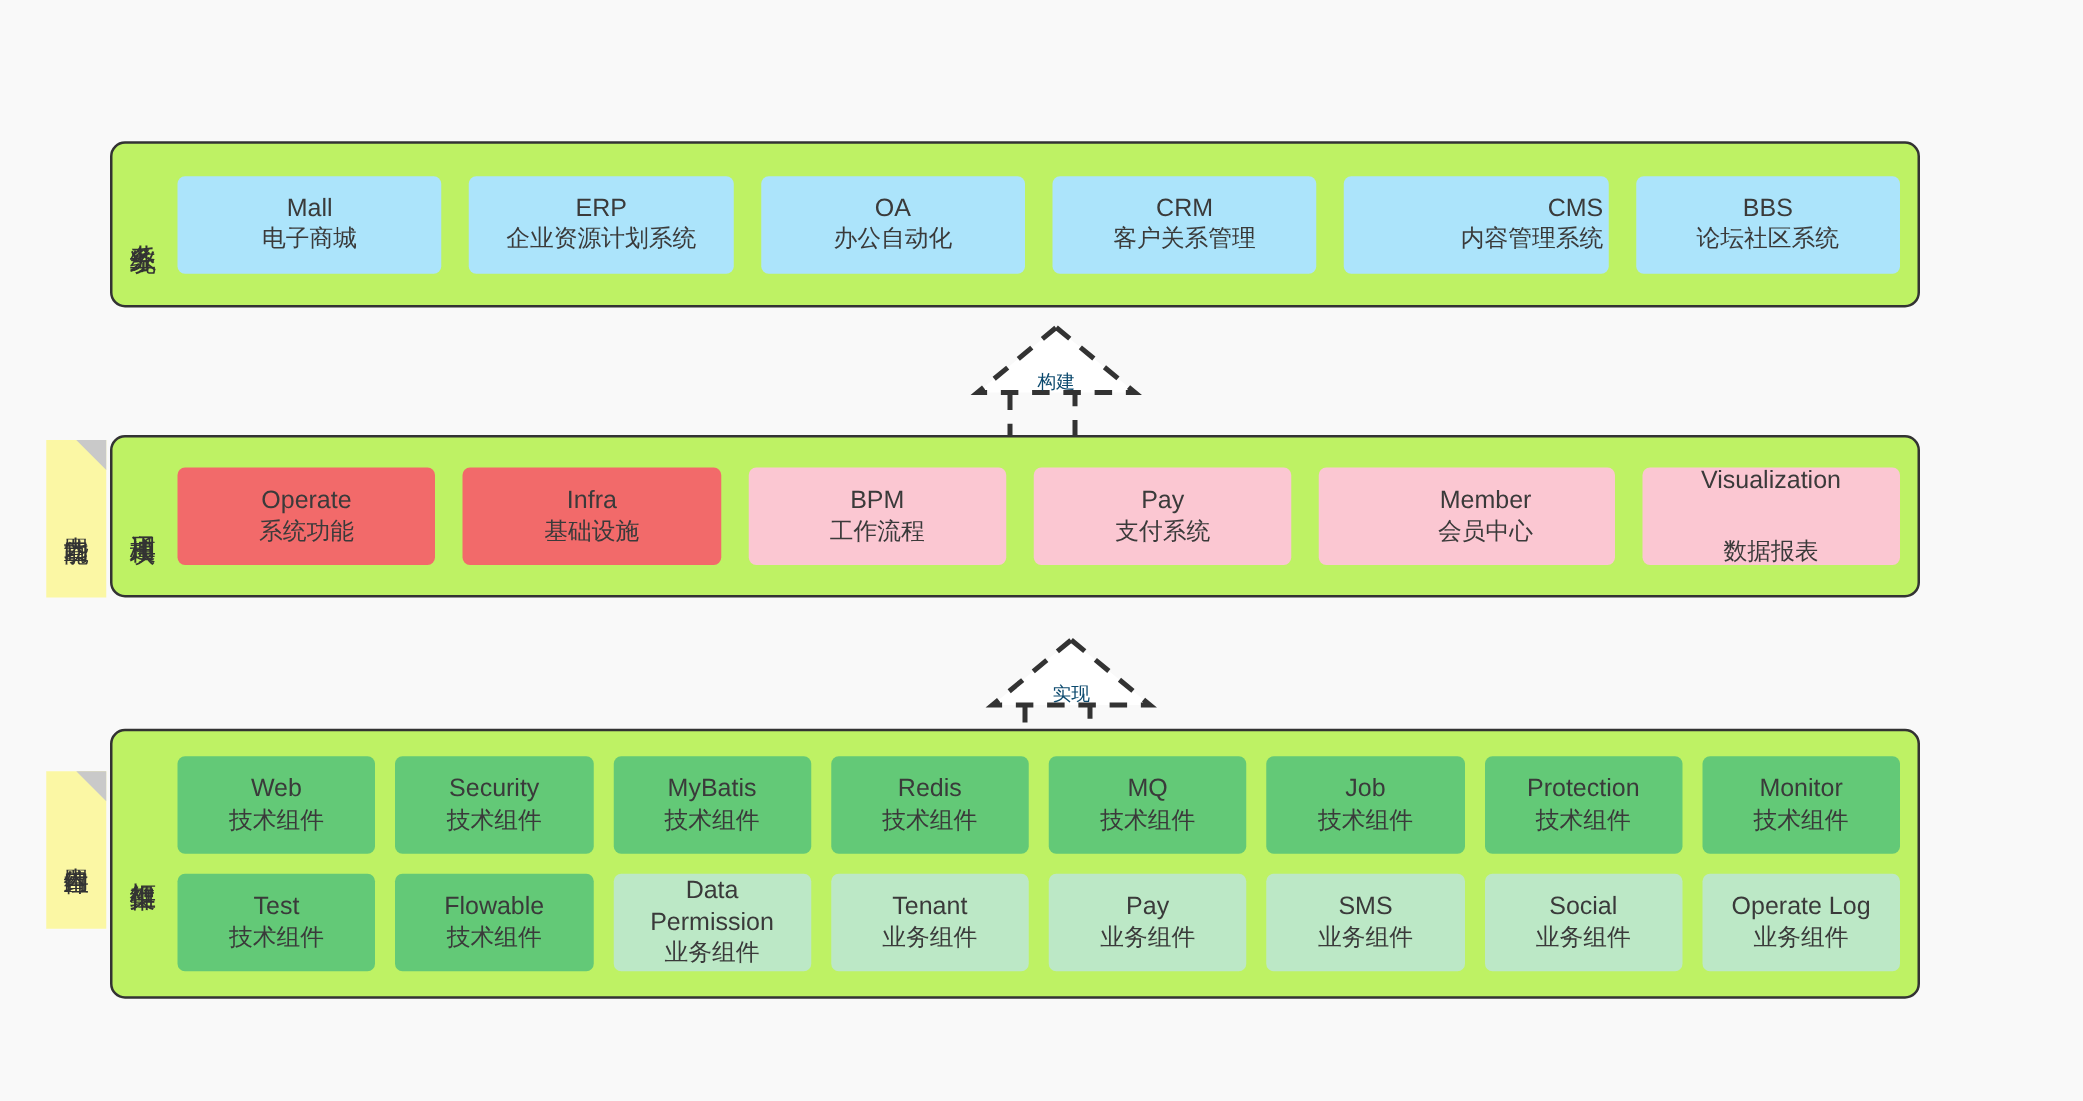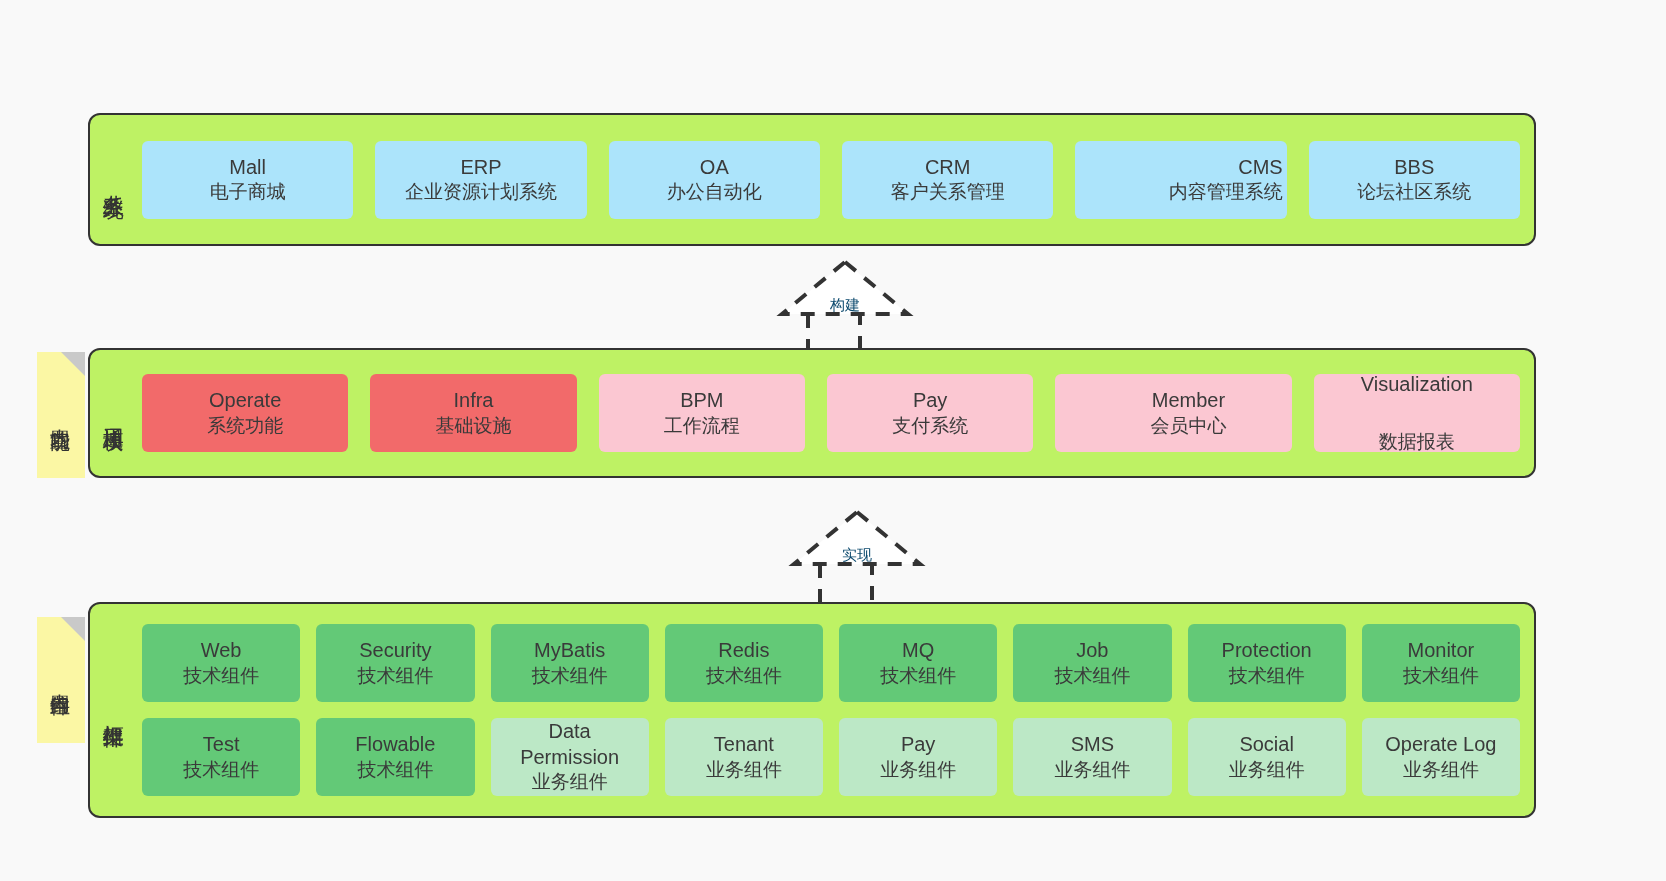--- a/index.html
+++ b/index.html
@@ -234,21 +234,21 @@
       <path d="M 48 56 L 48 98 L 100 98 L 100 56" fill="none" stroke="#333333" stroke-width="4" stroke-dasharray="14 11"></path>
     </svg>
     <span class="arrow-label">实现</span>
   </div>
 
   <div class="sticky" id="sticky-builtin-component" style="left:37px; top:617px; width:48px; height:126px;">
     <span class="fold"></span>
     <span>内置组件</span>
   </div>
 
-  <div class="layer" id="layer-framework-component" style="left:88px; top:602px; width:1448px; height:216px;">
+  <div class="layer" id="layer-framework-component" style="left:88px; top:583px; width:1448px; height:216px;">
     <div class="layer-title">框架组件</div>
     <div class="layer-body" style="gap:16px;">
 
       <div class="layer-row" style="height:78px; gap:16px;">
         <div class="box" style="background:#63c977;">
           <span class="b-title">Web</span>
           <span class="b-sub">技术组件</span>
         </div>
         <div class="box" style="background:#63c977;">
           <span class="b-title">Security</span>

